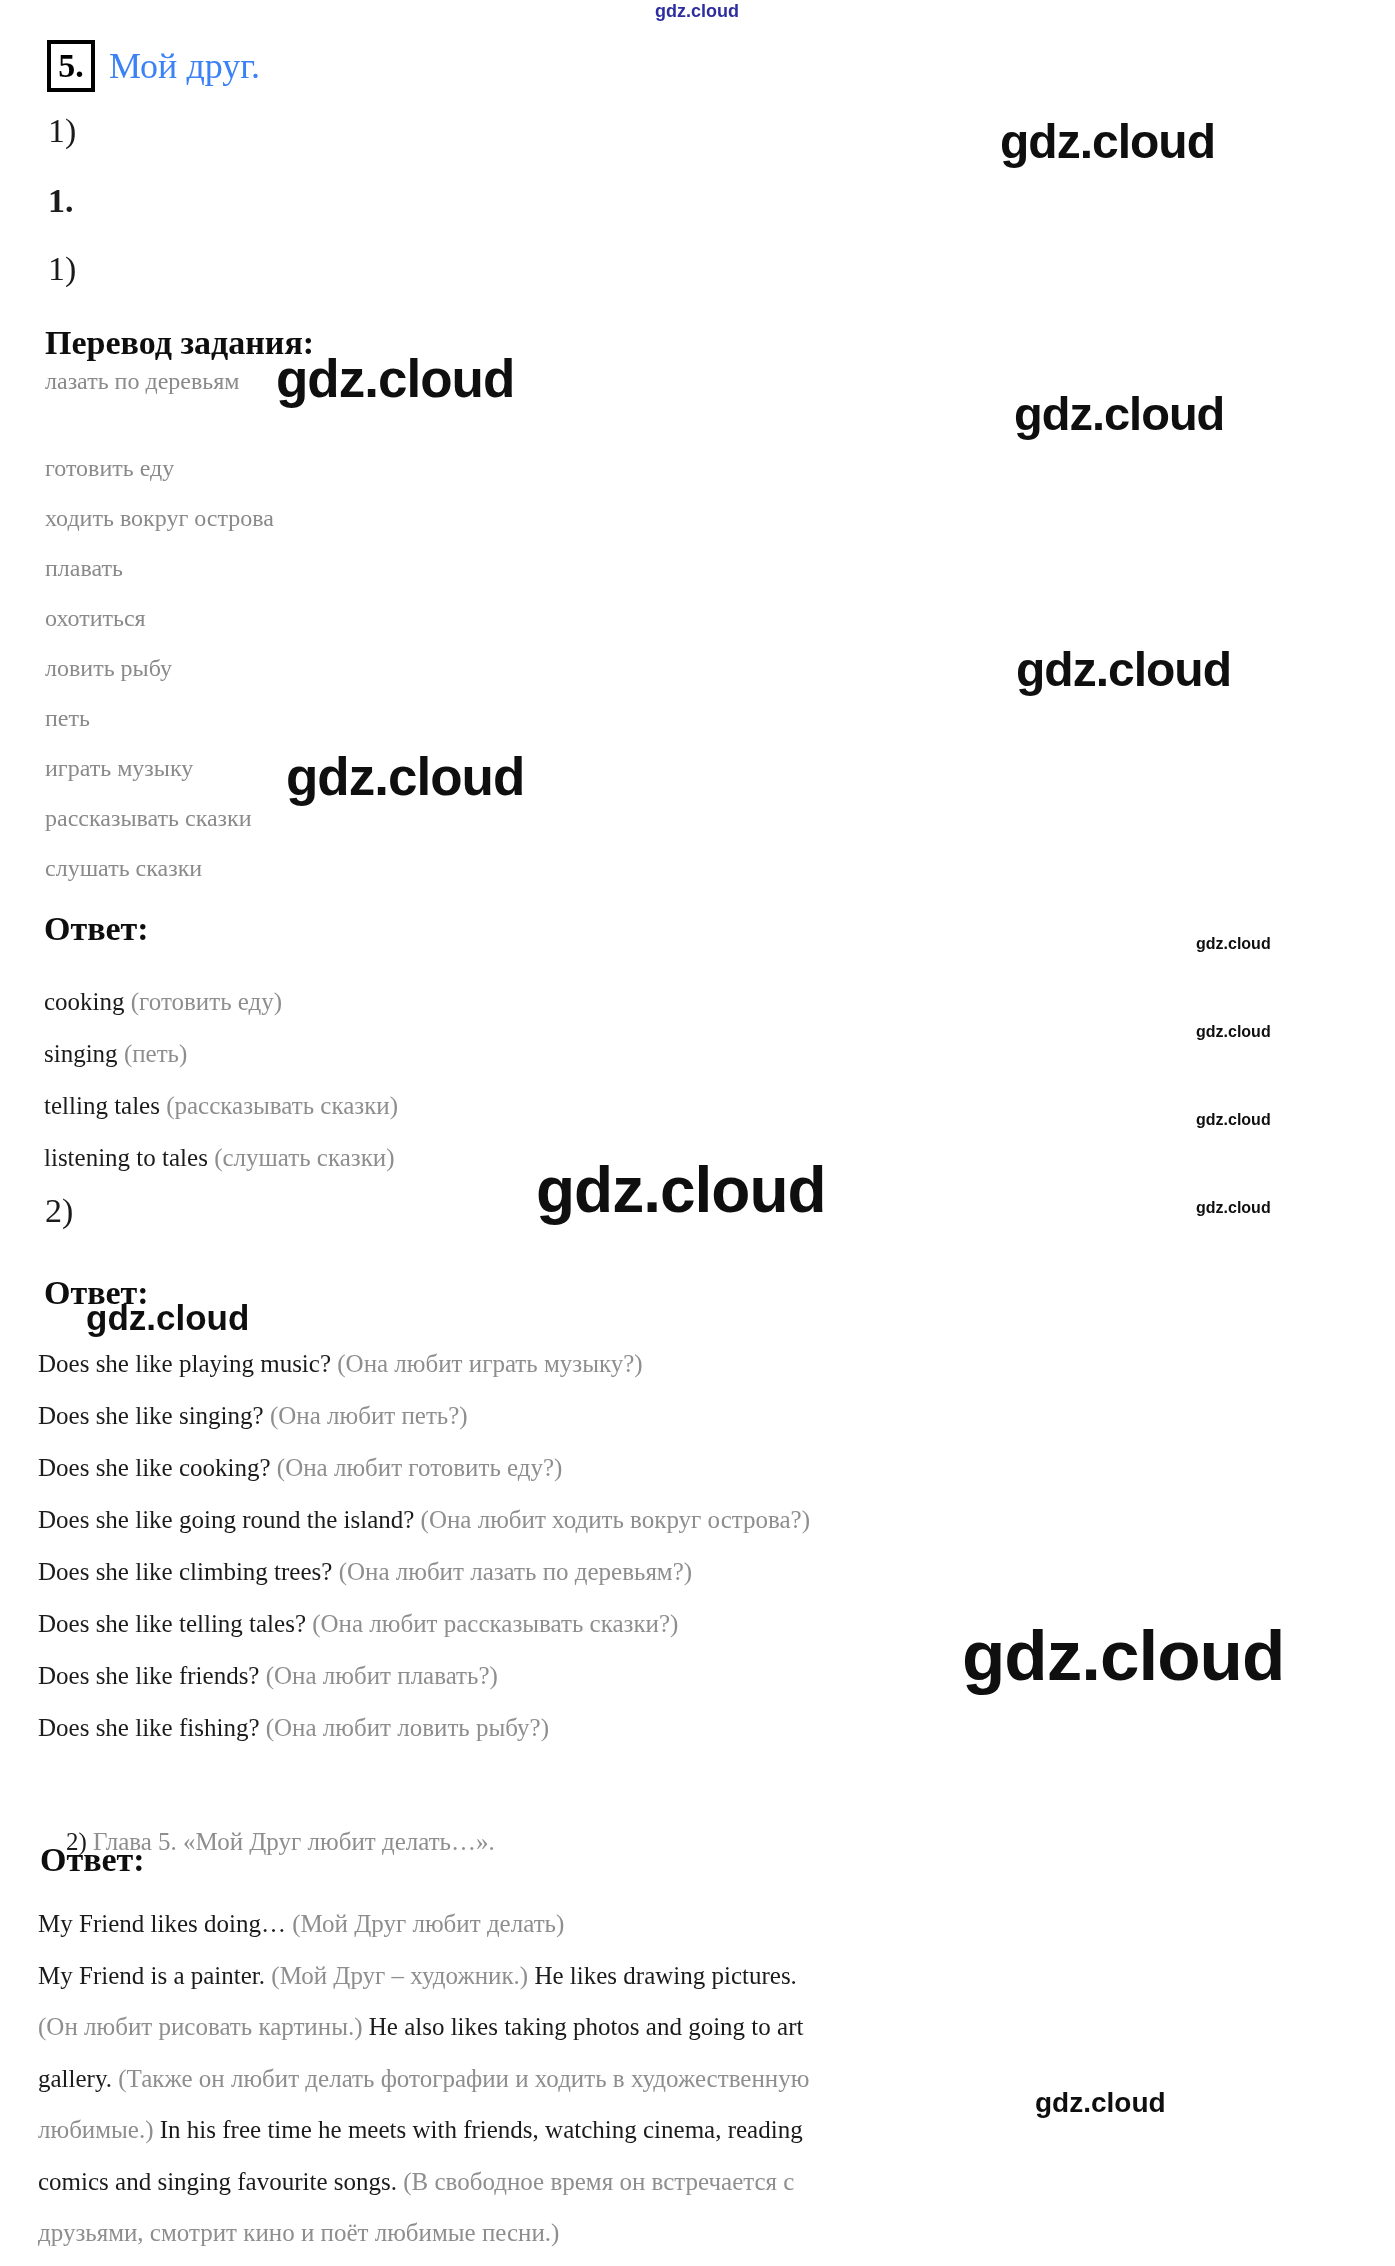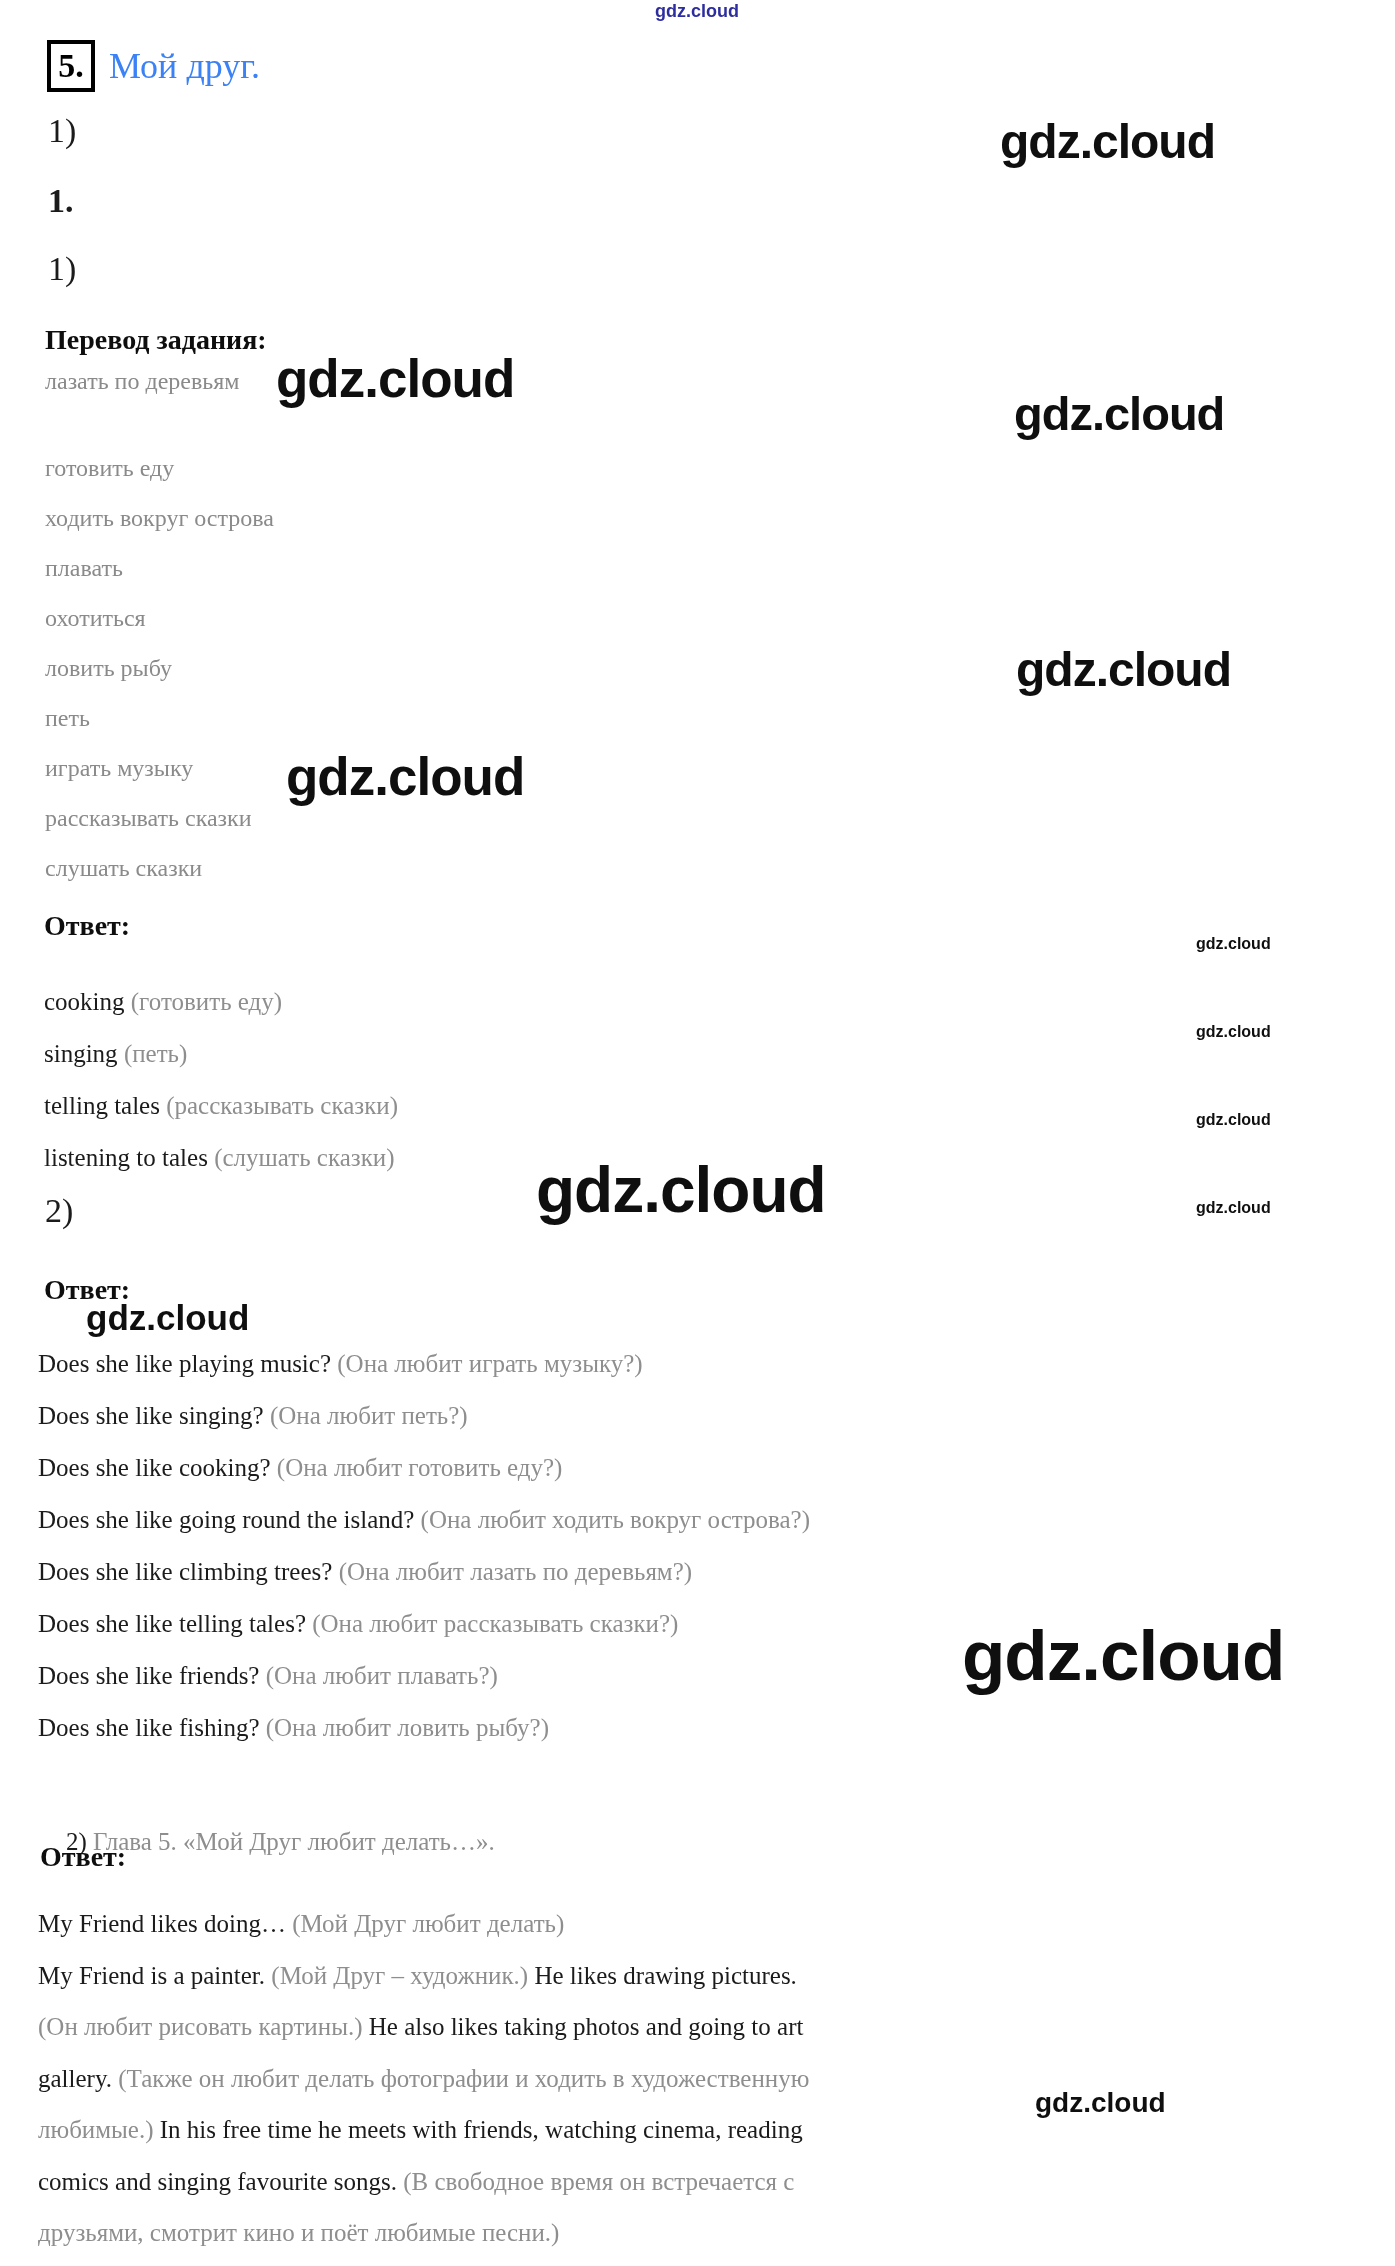--- a/index.html
+++ b/index.html
@@ -9,21 +9,21 @@
     background:#ffffff;
     overflow:hidden;
     font-family:"Liberation Serif","DejaVu Serif",serif;
     color:#1b1b1b;
   }
   
   .abs{position:absolute;white-space:nowrap;z-index:1;}
   .body-txt{font-size:25px;line-height:52px;}
   .en{color:#1b1b1b;}
   .ru{color:#8e8e8e;}
-  .bold-label{font-weight:bold;font-size:28px;color:#0e0e0e;}
+  .bold-label{font-weight:bold;font-size:34px;color:#0e0e0e;}
   .marker{font-size:34px;}
   .marker-bold{font-size:34px;font-weight:bold;}
 
   .header-row{left:47px;top:40px;display:flex;align-items:center;gap:14px;}
   .num-box{
     border:4px solid #000;width:40px;height:44px;
     display:flex;align-items:center;justify-content:center;
     font-weight:bold;font-size:34px;color:#000;background:#fff;
   }
   .header-title{font-size:36px;color:#3b82f6;}

